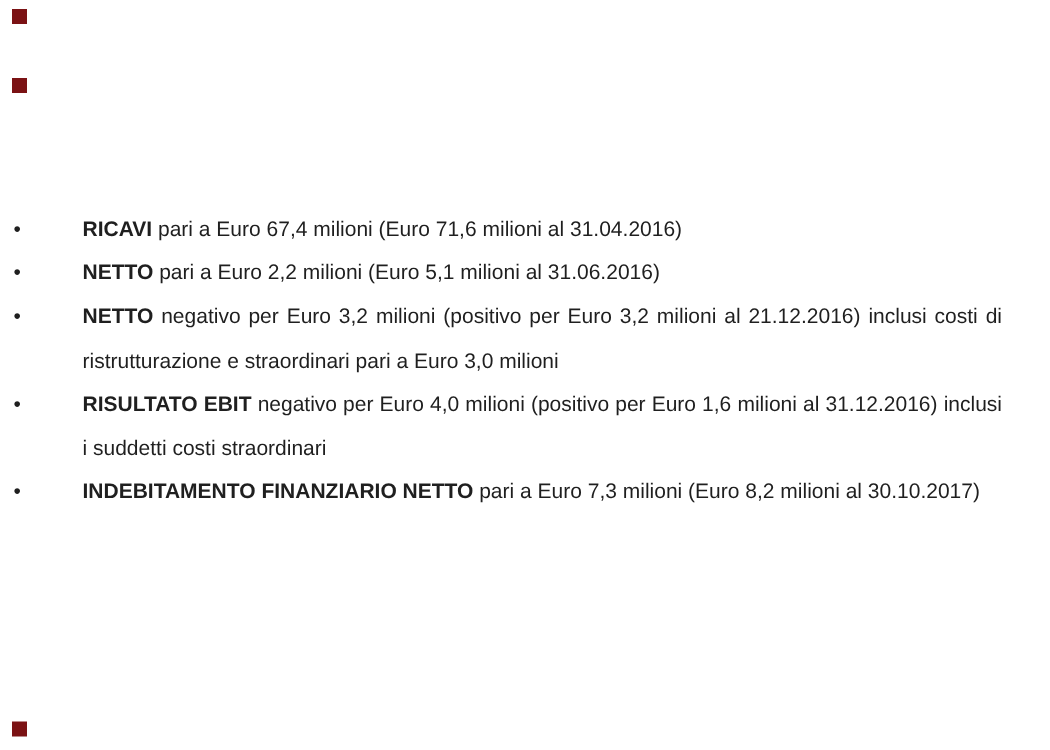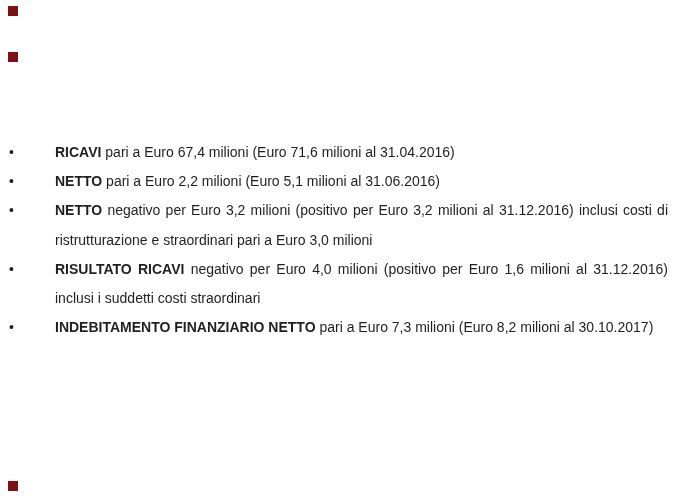--- a/index.html
+++ b/index.html
@@ -75,26 +75,26 @@
         <p class="itext"><b class="lead">RICAVI</b><span> pari a Euro 67,4 milioni (Euro 71,6 milioni al 31.04.2016)</span></p>
       </div>
 
       <div class="item">
         <span class="dot">•</span>
         <p class="itext"><b class="lead">NETTO</b><span> pari a Euro 2,2 milioni (Euro 5,1 milioni al 31.06.2016)</span></p>
       </div>
 
       <div class="item">
         <span class="dot">•</span>
-        <p class="itext"><b class="lead">NETTO</b><span> negativo per Euro 3,2 milioni (positivo per Euro 3,2 milioni al 31.12.2016) inclusi costi di ristrutturazione e straordinari pari a Euro 3,0 milioni</span></p>
+        <p class="itext"><b class="lead">NETTO</b><span> negativo per Euro 3,2 milioni (positivo per Euro 3,2 milioni al 21.12.2016) inclusi costi di ristrutturazione e straordinari pari a Euro 3,0 milioni</span></p>
       </div>
 
       <div class="item">
         <span class="dot">•</span>
-        <p class="itext"><b class="lead">RISULTATO RICAVI</b><span> negativo per Euro 4,0 milioni (positivo per Euro 1,6 milioni al 31.12.2016) inclusi i suddetti costi straordinari</span></p>
+        <p class="itext"><b class="lead">RISULTATO EBIT</b><span> negativo per Euro 4,0 milioni (positivo per Euro 1,6 milioni al 31.12.2016) inclusi i suddetti costi straordinari</span></p>
       </div>
 
       <div class="item">
         <span class="dot">•</span>
         <p class="itext"><b class="lead">INDEBITAMENTO FINANZIARIO NETTO</b><span> pari a Euro 7,3 milioni (Euro 8,2 milioni al 30.10.2017)</span></p>
       </div>
 
     </div>
   </div>
 </div>

